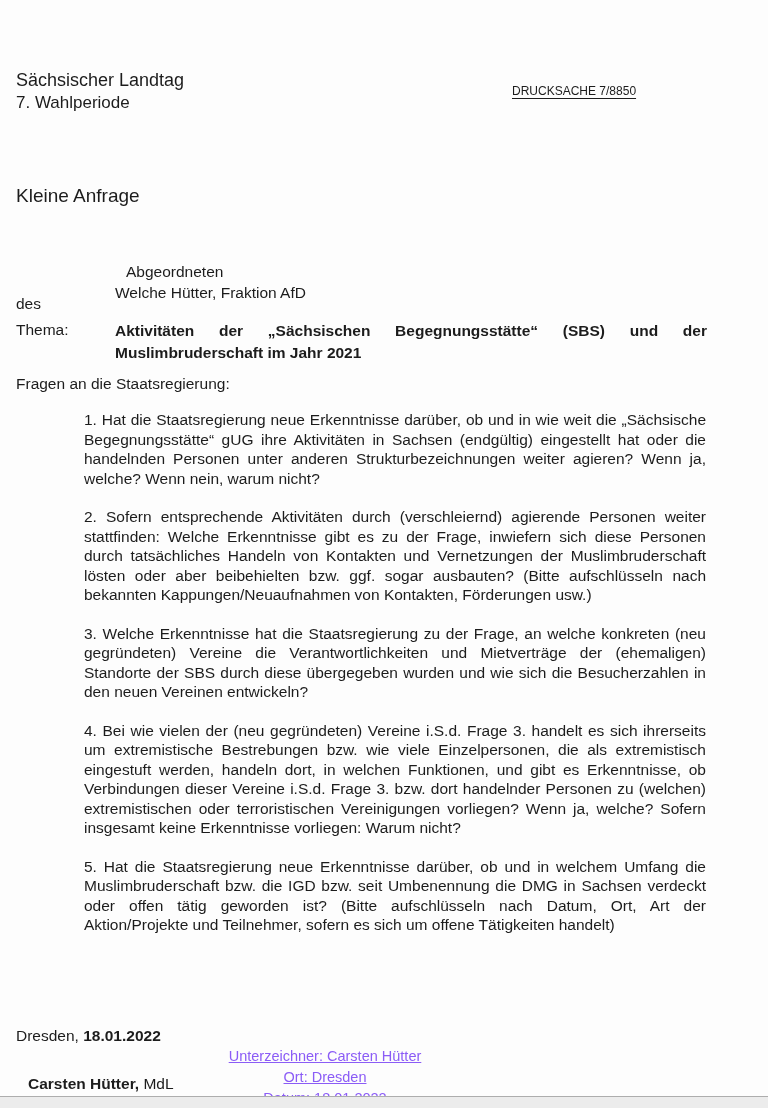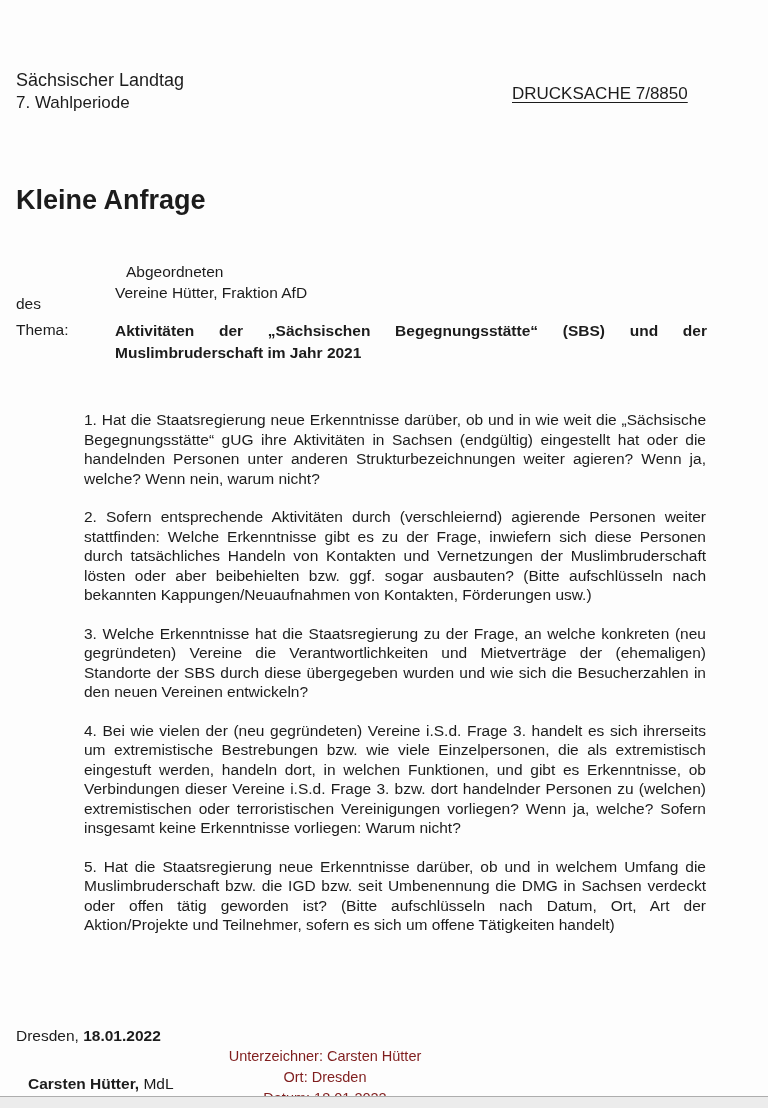--- a/index.html
+++ b/index.html
@@ -24,29 +24,29 @@
     background: #fdfdfd;
     border-bottom: 1px solid #adadad;
     overflow: hidden;
   }
   .abs { position: absolute; }
 
   .org-line1 { left: 16px; top: 70px;  font-size: 18px; }
   .org-line2 { left: 16px; top: 93px;  font-size: 17px; }
   .drucksache {
     left: 512px; top: 84px;
-    font-size: 17px;
+    font-size: 12px;
     text-decoration: underline;
     text-underline-offset: 3px;
   }
 
   .doc-title {
     left: 16px; top: 185px;
-    font-size: 27px;
-    font-weight: bold;
+    font-size: 19px;
+    font-weight: normal;
   }
 
   .small-text { font-size: 15.5px; line-height: 19.5px; }
 
   .submitter-label { left: 16px;  top: 262px; margin-top: 32px; }
   .submitter-role  { left: 102px; top: 262px; margin-left: 24px; }
   .submitter-name  { left: 115px; top: 283px; }
 
   .thema-label { left: 16px; top: 320px; }
   .thema-text  {
@@ -73,21 +73,22 @@
 
   .place-date { left: 16px; top: 1026px; }
   .signer     { left: 28px; top: 1074px; }
   .bold       { font-weight: bold; text-align: center; }
 
   .signature-block {
     left: 170px; top: 1046px; width: 310px;
     text-align: center;
     font-size: 14.5px;
     line-height: 21px;
-    color: #7f1d1d;
+    color: #8b5cf6;
+    text-decoration: underline;
   }
   .signature-block div { margin: 0; }
 
   .bottom-strip {
     position: absolute;
     left: 0; top: 1097px;
     width: 768px; height: 11px;
     background: #ececec;
   }
 </style>
@@ -97,28 +98,29 @@
 <div class="page">
 
   <div class="abs org-line1">Sächsischer Landtag</div>
   <div class="abs org-line2">7. Wahlperiode</div>
   <div class="abs drucksache">DRUCKSACHE 7/8850</div>
 
   <div class="abs doc-title">Kleine Anfrage</div>
 
   <div class="abs small-text submitter-label">des</div>
   <div class="abs small-text submitter-role">Abgeordneten</div>
-  <div class="abs small-text submitter-name">Vereine Hütter, Fraktion AfD</div>
+  <div class="abs small-text submitter-name">Welche Hütter, Fraktion AfD</div>
 
   <div class="abs small-text thema-label">Thema:</div>
   <div class="abs small-text thema-text">
     <span class="justify-full">Aktivitäten der „Sächsischen Begegnungsstätte“ (SBS) und der</span>
     <span class="line2">Muslimbruderschaft im Jahr 2021</span>
   </div>
 
+  <div class="abs small-text fragen-intro">Fragen an die Staatsregierung:</div>
 
   <div class="abs small-text questions">
     <p>1. Hat die Staatsregierung neue Erkenntnisse darüber, ob und in wie weit die „Sächsische Begegnungsstätte“ gUG ihre Aktivitäten in Sachsen (endgültig) eingestellt hat oder die handelnden Personen unter anderen Strukturbezeichnungen weiter agieren? Wenn ja, welche? Wenn nein, warum nicht?</p>
     <p>2. Sofern entsprechende Aktivitäten durch (verschleiernd) agierende Personen weiter stattfinden: Welche Erkenntnisse gibt es zu der Frage, inwiefern sich diese Personen durch tatsächliches Handeln von Kontakten und Vernetzungen der Muslimbruderschaft lösten oder aber beibehielten bzw. ggf. sogar ausbauten? (Bitte aufschlüsseln nach bekannten Kappungen/Neuaufnahmen von Kontakten, Förderungen usw.)</p>
     <p>3. Welche Erkenntnisse hat die Staatsregierung zu der Frage, an welche konkreten (neu gegründeten) Vereine die Verantwortlichkeiten und Mietverträge der (ehemaligen) Standorte der SBS durch diese übergegeben wurden und wie sich die Besucherzahlen in den neuen Vereinen entwickeln?</p>
     <p>4. Bei wie vielen der (neu gegründeten) Vereine i.S.d. Frage 3. handelt es sich ihrerseits um extremistische Bestrebungen bzw. wie viele Einzelpersonen, die als extremistisch eingestuft werden, handeln dort, in welchen Funktionen, und gibt es Erkenntnisse, ob Verbindungen dieser Vereine i.S.d. Frage 3. bzw. dort handelnder Personen zu (welchen) extremistischen oder terroristischen Vereinigungen vorliegen? Wenn ja, welche? Sofern insgesamt keine Erkenntnisse vorliegen: Warum nicht?</p>
     <p>5. Hat die Staatsregierung neue Erkenntnisse darüber, ob und in welchem Umfang die Muslimbruderschaft bzw. die IGD bzw. seit Umbenennung die DMG in Sachsen verdeckt oder offen tätig geworden ist? (Bitte aufschlüsseln nach Datum, Ort, Art der Aktion/Projekte und Teilnehmer, sofern es sich um offene Tätigkeiten handelt)</p>
   </div>
 
   <div class="abs small-text place-date">

